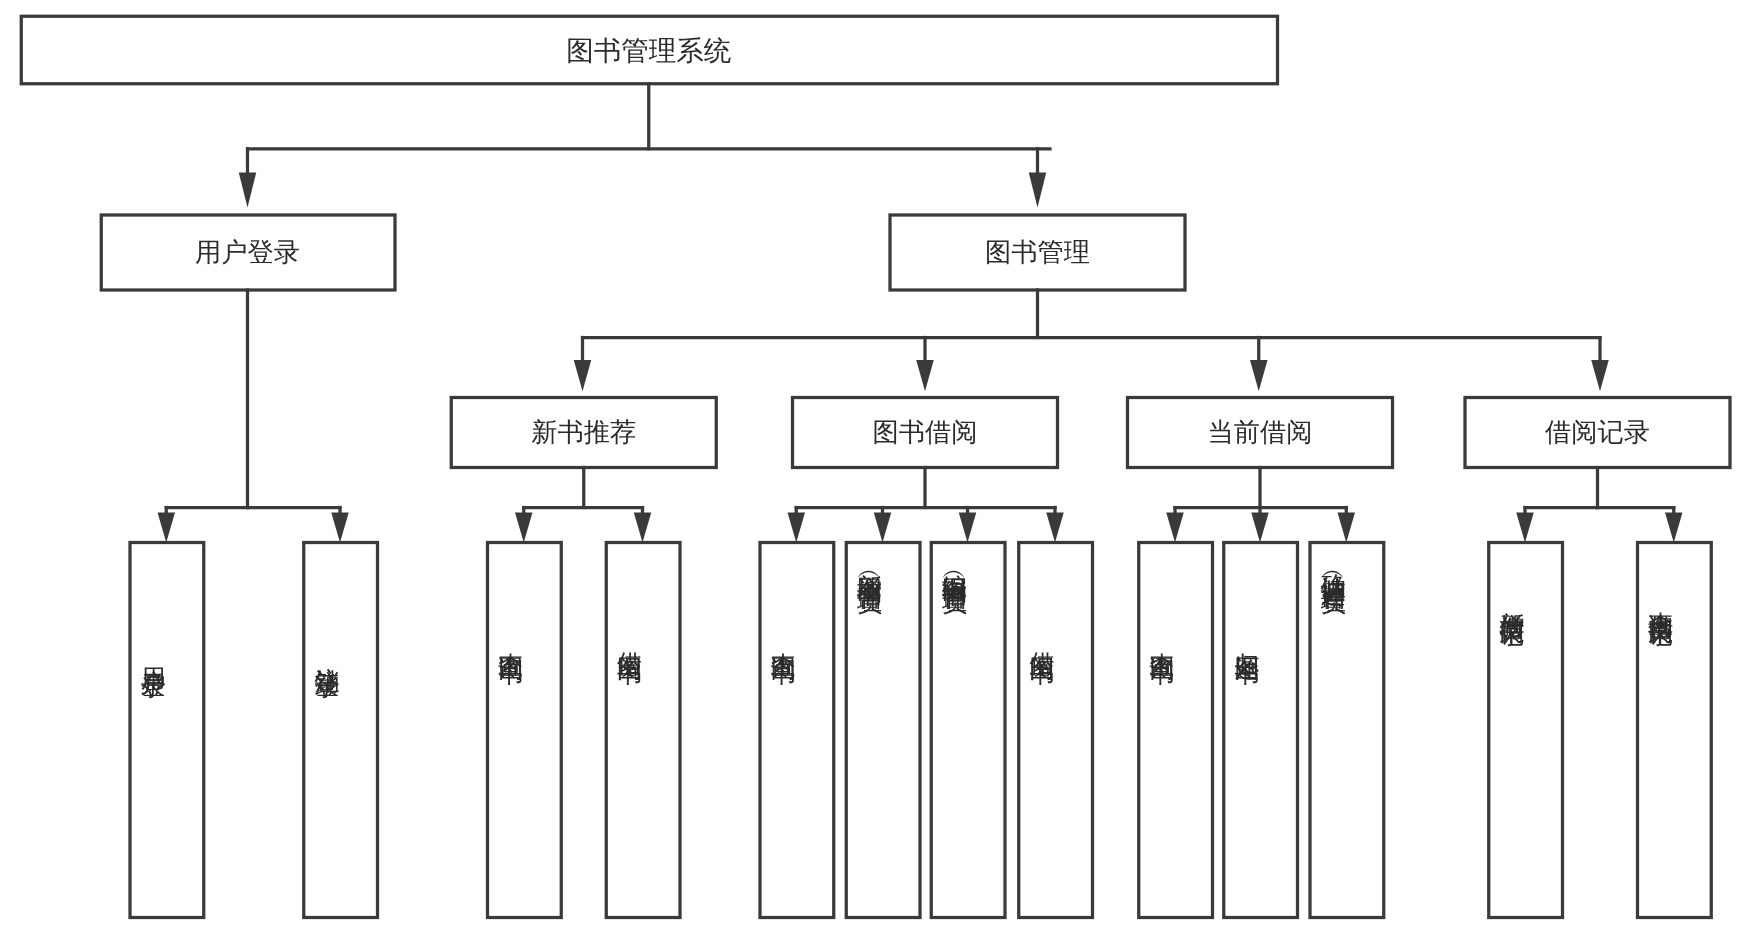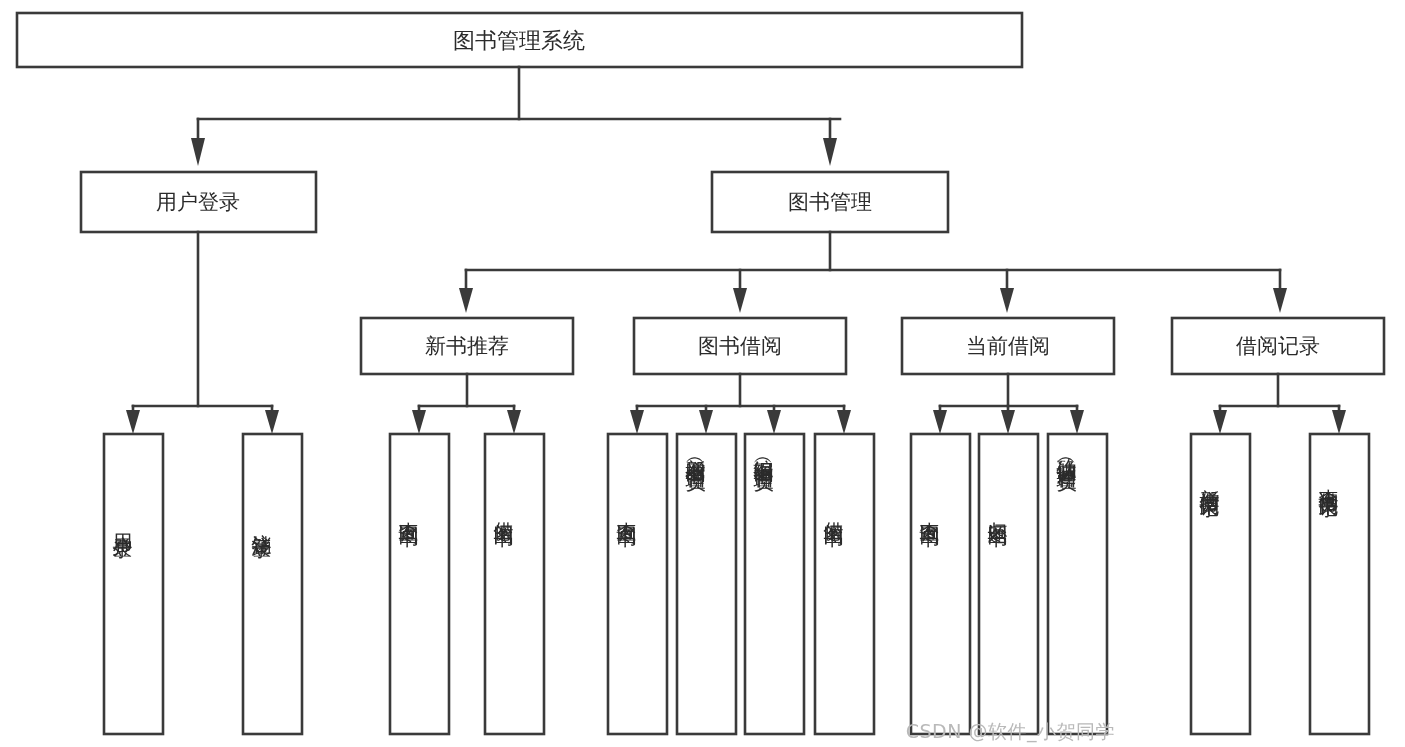--- a/index.html
+++ b/index.html
@@ -221,14 +221,13 @@
   <div class="vlabel" style="left:754px; top:443px;">编辑图书（管理员）</div>
   <div class="vlabel" style="left:824px; top:506px;">借阅图书</div>
 
   <div class="vlabel" style="left:920px; top:506px;">查询图书</div>
   <div class="vlabel" style="left:988px; top:506px;">归还图书</div>
   <div class="vlabel" style="left:1057px; top:443px;">确认归还（管理员）</div>
 
   <div class="vlabel" style="left:1200px; top:473px;">新增借阅记录</div>
   <div class="vlabel" style="left:1319px; top:473px;">查询借阅记录</div>
 
-  <div class="watermark">CSDN @软件_小贺同学</div>
 </div>
 
 </body></html>

